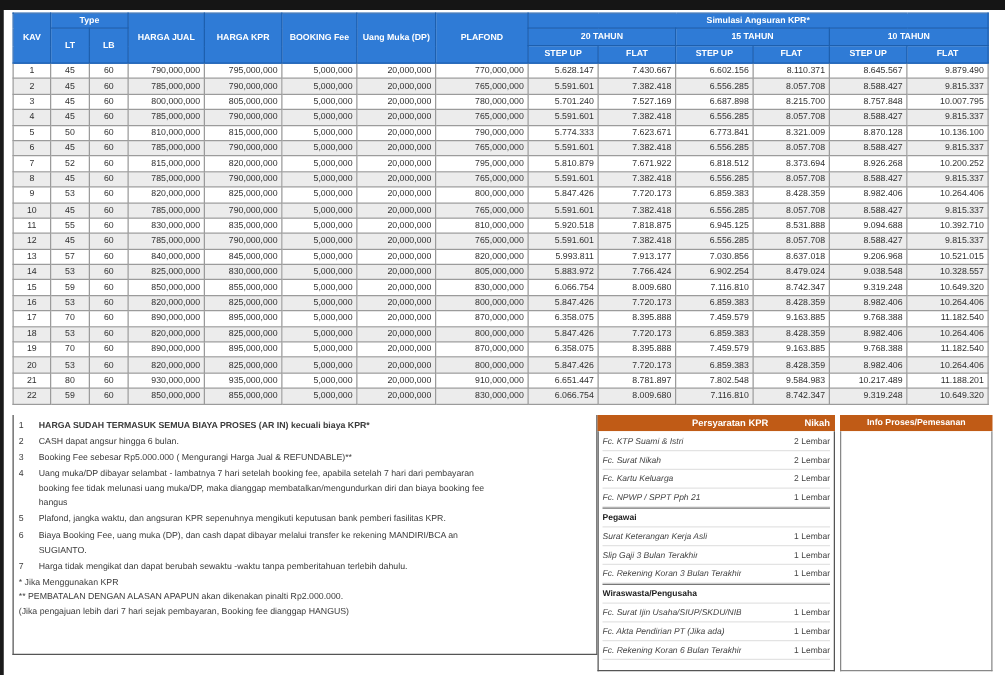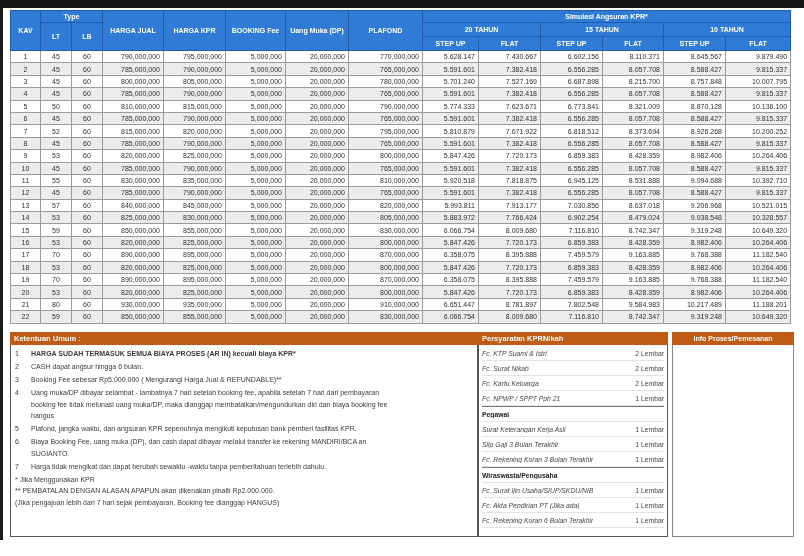--- a/index.html
+++ b/index.html
@@ -29,21 +29,21 @@
   .terms-box{position:absolute;left:10px;top:332px;width:468px;}
   .terms-body{border:1px solid #555;border-top:none;background:#ffffff;height:192px;
        box-sizing:border-box;padding:3px 6px 0 2px;overflow:hidden;}
   .term-row{display:flex;align-items:flex-start;margin-bottom:1.5px;}
   .term-no{flex:0 0 16px;font-size:7px;color:#3a3a3a;padding-left:2px;line-height:11.5px;}
   .term-text{flex:0 0 auto;max-width:372px;font-size:7px;color:#3a3a3a;line-height:11.5px;}
   .term-text.bold{font-weight:bold;}
   .footnote{font-size:7px;color:#3a3a3a;line-height:11.5px;padding-left:2px;}
 
   .req-box{position:absolute;left:478px;top:332px;width:190px;}
-  .req-header{display:flex;justify-content:flex-start;}
+  .req-header{display:flex;justify-content:flex-end;gap:29px;}
   .req-body{border:1px solid #555;border-top:none;background:#ffffff;height:192px;
        box-sizing:border-box;padding:1px 3px 0 3px;overflow:hidden;}
   .req-row{display:flex;justify-content:space-between;align-items:center;height:14px;
        border-bottom:1px solid #e3e3e3;}
   .req-label{font-size:6.8px;font-style:italic;color:#444;white-space:nowrap;overflow:hidden;}
   .req-qty{font-size:6.8px;color:#444;white-space:nowrap;}
   .req-row.section{border-top:1px solid #777;}
   .req-row.section .req-label{font-style:normal;font-weight:bold;color:#222;}
 
   .info-box{position:absolute;left:672px;top:332px;width:122px;}
@@ -450,21 +450,20 @@
         <td class="n">8.009.680</td>
         <td class="n">7.116.810</td>
         <td class="n">8.742.347</td>
         <td class="n">9.319.248</td>
         <td class="n">10.649.320</td>
       </tr>
     </tbody>
 </table>
 
 <div class="terms-box">
-  <div class="box-header">Ketentuan Umum :</div>
   <div class="terms-body" id="terms-body">
       <div class="term-row">
         <span class="term-no">1</span>
         <span class="term-text bold">HARGA SUDAH TERMASUK SEMUA BIAYA PROSES (AR IN) kecuali biaya KPR*</span>
       </div>
       <div class="term-row">
         <span class="term-no">2</span>
         <span class="term-text">CASH dapat angsur hingga 6 bulan.</span>
       </div>
       <div class="term-row">

